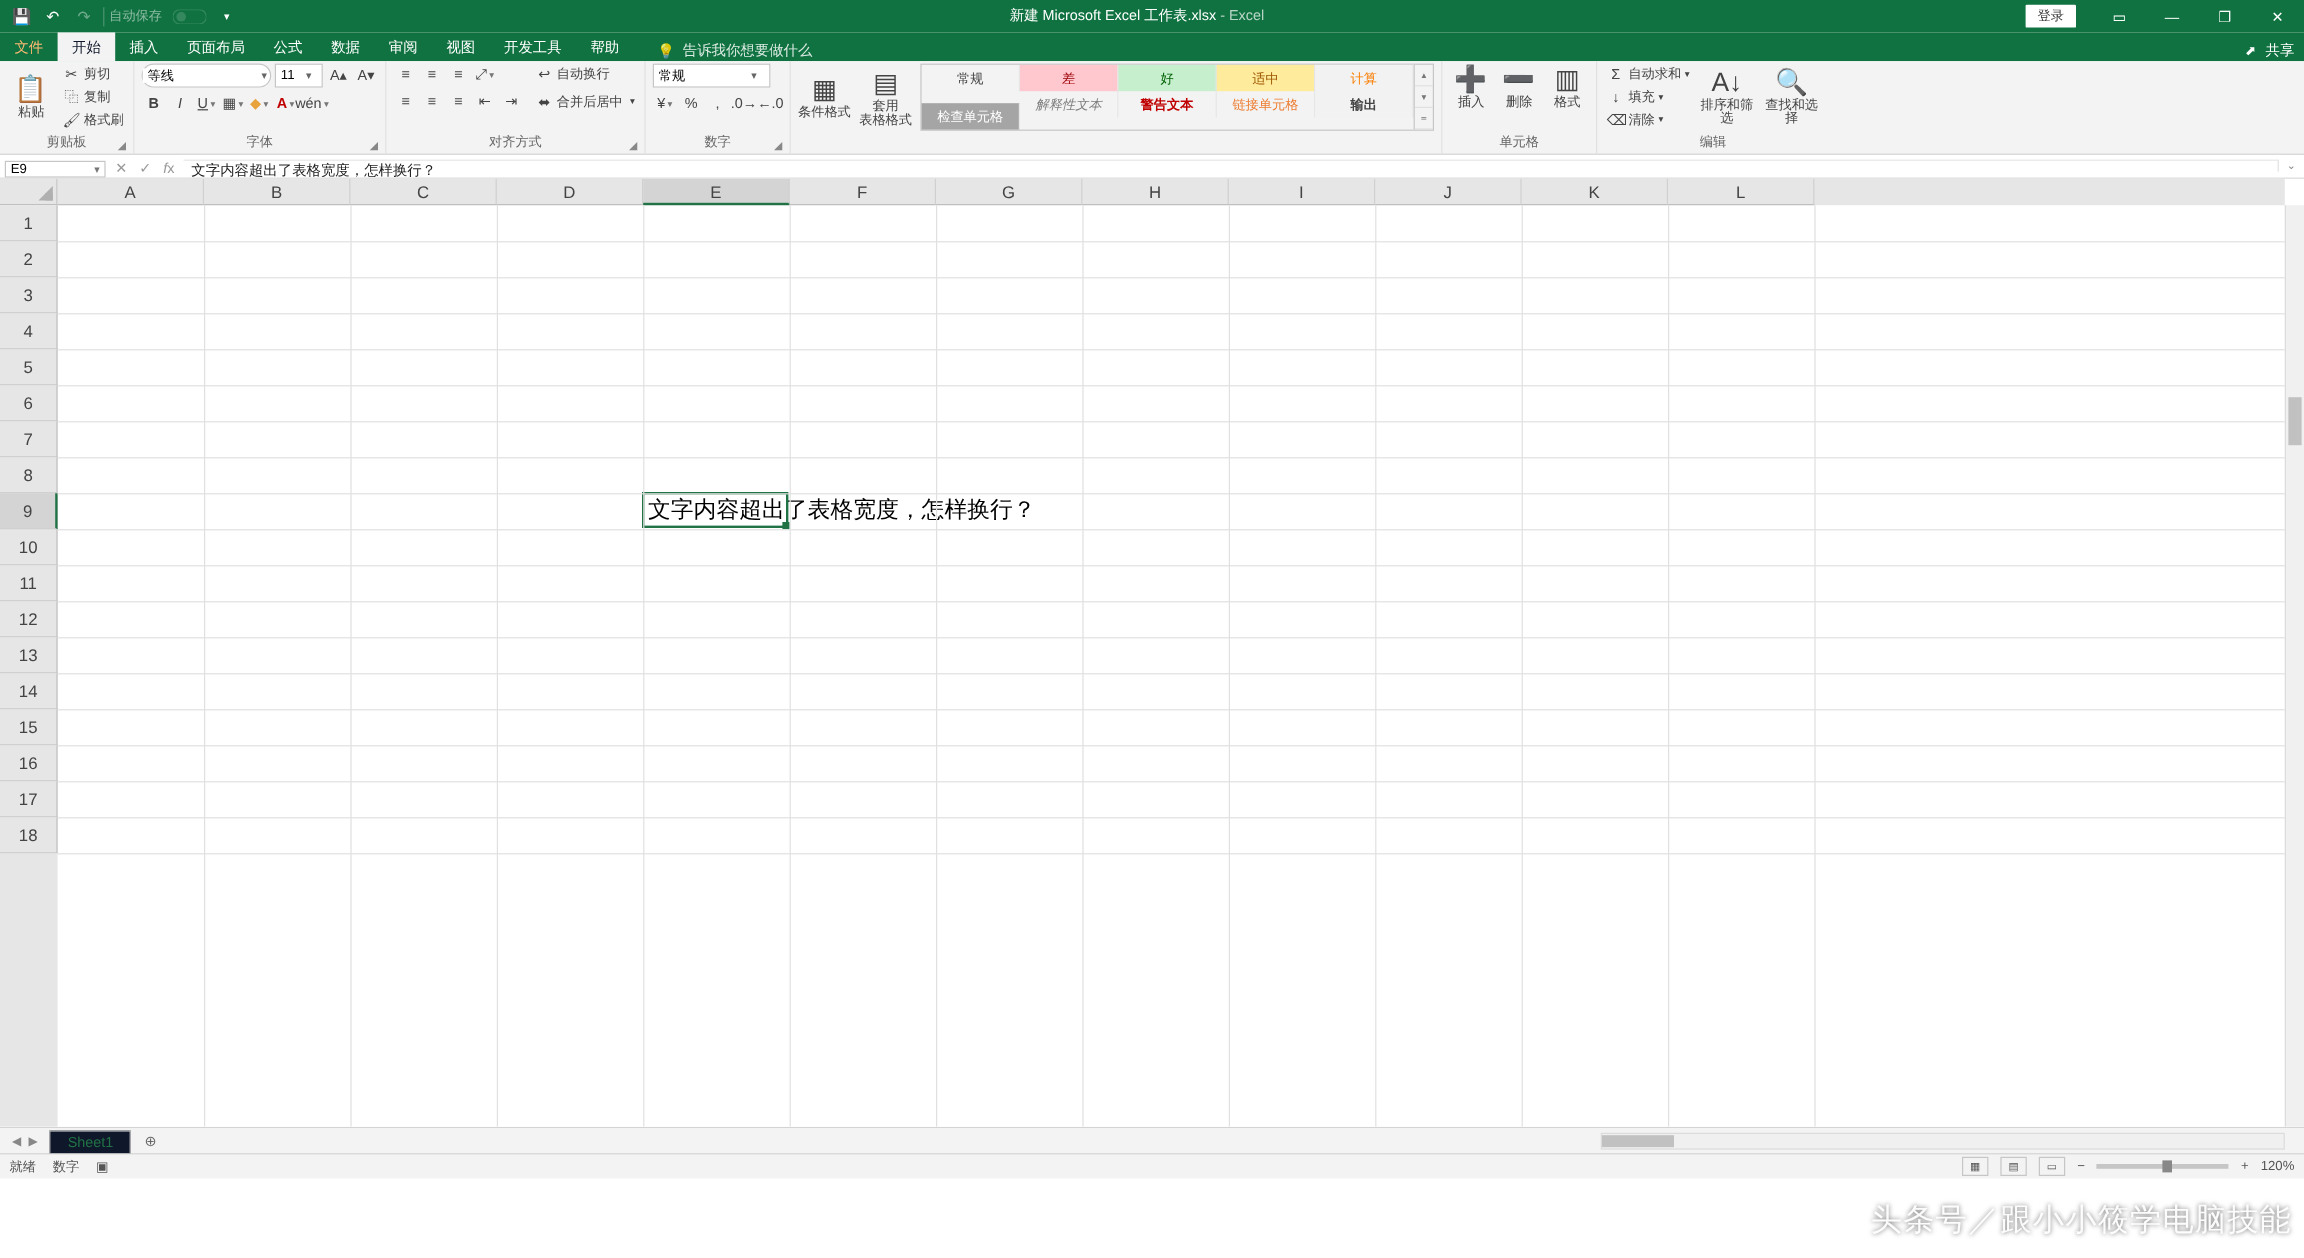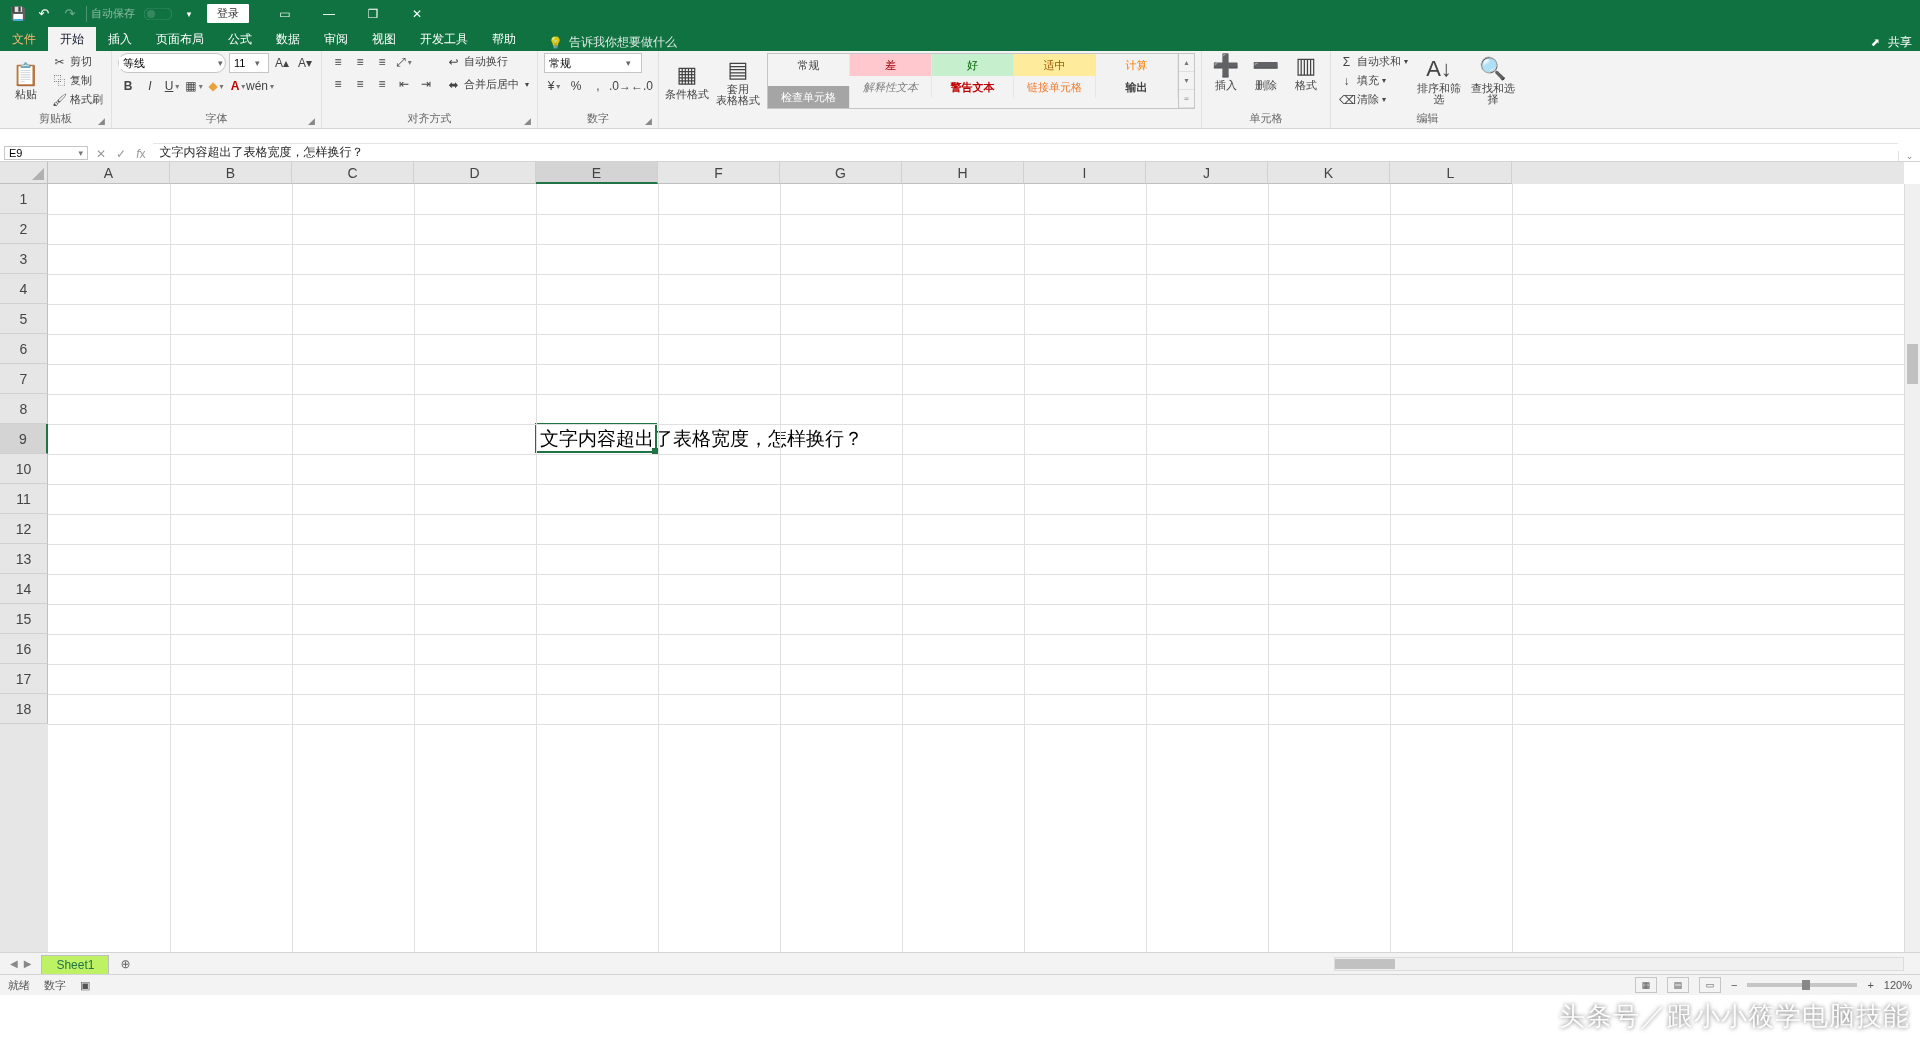--- a/index.html
+++ b/index.html
@@ -36,21 +36,21 @@
 .combo input { border: none; outline: none; font-size: 11px; padding: 0 4px; }
 .combo .arrow { padding: 0 3px; font-size: 9px; color: #666; }
 .btn-row { display: flex; gap: 2px; }
 .tool-ico { width: 20px; height: 18px; display: flex; align-items: center; justify-content: center; border: 1px solid transparent; font-size: 12px; }
 .tool-ico.dd::after { content:"▾"; font-size:8px; margin-left:2px; color:#777; }
 .styles-gallery { display: flex; border: 1px solid #c6c6c6; }
 .style-cell { width: 82px; height: 22px; display: flex; align-items: center; justify-content: center; font-size: 11px; border-right: 1px solid #e6e6e6; }
 .style-col { display: flex; flex-direction: column; }
 .style-scroll { display: flex; flex-direction: column; width: 16px; border-left: 1px solid #c6c6c6; }
 .style-scroll div { flex:1; display:flex; align-items:center; justify-content:center; font-size:8px; color:#777; border-bottom:1px solid #e0e0e0;}
-.name-fx-bar { height: 29px; display: flex; align-items: flex-end; border-bottom: 1px solid #d4d4d4; background:#fff; margin-top:4px;}
+.name-fx-bar { height: 16px; display: flex; align-items: flex-start; border-bottom: 1px solid #d4d4d4; background:#fff; margin-top:4px;}
 .name-box { width: 84px; border: 1px solid #c6c6c6; margin: 1px 0 1px 4px; display: flex; align-items: center; font-size: 11px; padding: 0 4px; background:#fff; }
 .name-box .arrow { margin-left:auto; font-size:9px; color:#777; }
 .fx-btns { display: flex; align-items: center; padding: 0 8px; gap: 10px; color:#999; font-size: 12px;}
 .fx-input { flex: 1; border-top:1px solid #e6e6e6; display:flex; align-items:center; font-size:12px; padding:0 6px; color:#222;}
 .fx-expand { width:22px; border-left:1px solid #e0e0e0; display:flex; align-items:center; justify-content:center; font-size:9px; color:#888;}
 .sheet-area { position: relative; height: 790px; background:#fff; overflow:hidden; }
 .corner { position:absolute; left:0; top:0; width:48px; height:22px; background:#e6e6e6; border-right:1px solid #bfbfbf; border-bottom:1px solid #bfbfbf; }
 .corner::after{content:""; position:absolute; right:3px; bottom:3px; border:6px solid transparent; border-right-color:#b0b0b0; border-bottom-color:#b0b0b0;}
 .col-headers { position:absolute; left:48px; top:0; right:16px; height:22px; display:flex; background:#e6e6e6; }
 .col-h { width:122px; border-right:1px solid #d0d0d0; border-bottom:1px solid #bfbfbf; text-align:center; font-size:14px; color:#444; line-height:22px; }
@@ -61,21 +61,21 @@
 .cells { position:absolute; left:48px; top:22px; right:16px; bottom:0; }
 .grid-v { position:absolute; top:0; bottom:0; width:0; border-right:1px solid #e0e0e0; }
 .grid-h { position:absolute; left:0; right:0; height:0; border-bottom:1px solid #e0e0e0; }
 .sel-cell { position:absolute; border:2px solid #217346; background:transparent; }
 .sel-handle { position:absolute; width:6px; height:6px; background:#217346; right:-3px; bottom:-3px; }
 .overflow-text { position:absolute; font-size:19px; color:#000; white-space:nowrap; line-height:30px; padding-left:4px; }
 .vscroll { position:absolute; right:0; top:22px; width:16px; bottom:0; background:#f0f0f0; border-left:1px solid #dcdcdc;}
 .vscroll .thumb { position:absolute; top:160px; left:2px; right:2px; height:40px; background:#c1c1c1;}
 .sheet-tabs { height:22px; display:flex; align-items:center; background:#f3f3f3; border-top:1px solid #d4d4d4; font-size:12px;}
 .st-nav { display:flex; gap:6px; padding:0 10px; color:#888; font-size:10px;}
-.st-tab { background:#bef264; border:1px solid #bfbfbf; border-bottom:none; padding:2px 14px; font-size:12px; color:#217346; position:relative; top:1px;}
+.st-tab { background:#0f172a; border:1px solid #bfbfbf; border-bottom:none; padding:2px 14px; font-size:12px; color:#217346; position:relative; top:1px;}
 .st-add { width:20px; text-align:center; color:#666; margin-left:6px;}
 .hscroll { margin-left:auto; width:570px; height:14px; background:#f0f0f0; border:1px solid #dcdcdc; position:relative; margin-right:16px;}
 .hscroll .thumb{ position:absolute; left:0; top:1px; bottom:1px; width:60px; background:#c1c1c1;}
 .statusbar { height:21px; background:#f3f3f3; border-top:1px solid #d4d4d4; display:flex; align-items:center; font-size:11px; color:#555; padding:0 8px; gap:14px;}
 .statusbar .right { margin-left:auto; display:flex; align-items:center; gap:10px;}
 .view-btn { width:22px; height:16px; border:1px solid #c6c6c6; display:flex; align-items:center; justify-content:center; font-size:9px;}
 .zoom-slider { width:110px; height:4px; background:#c6c6c6; position:relative;}
 .zoom-slider .knob{position:absolute; left:50%; top:-3px; width:8px; height:10px; background:#888;}
 .watermark { position:absolute; right:10px; bottom:14px; font-size:26px; color:rgba(255,255,255,.95); text-shadow:0 0 4px rgba(0,0,0,.6); font-family: "SimHei","Microsoft YaHei"; letter-spacing:1px;}
 svg { display:block; }
@@ -90,20 +90,23 @@
     <div class="qat-btn qat-disabled">↷</div>
     <div class="qat-sep"></div>
     <span class="qat-label">自动保存</span>
     <div class="qat-btn qat-disabled" style="width:34px;">
       <svg width="28" height="12" viewBox="0 0 28 12">
           <rect x="0" y="0" width="28" height="12" rx="6" fill="none" stroke="#fff" stroke-opacity=".4"></rect>
           <circle cx="7" cy="6" r="4" fill="#fff" fill-opacity=".4"></circle>
         </svg>
     </div>
     <div class="qat-btn" style="font-size:9px;">▾</div>
+  </div>
+  <div class="title-center">
+    <span>新建 Microsoft Excel 工作表.xlsx</span><span class="dim"> - </span><span class="dim">Excel</span>
   </div>
   <div class="win-controls">
     <div class="login-btn">登录</div>
     <div class="win-btn">▭</div>
     <div class="win-btn">—</div>
     <div class="win-btn">❐</div>
     <div class="win-btn">✕</div>
   </div>
 </div>
 

